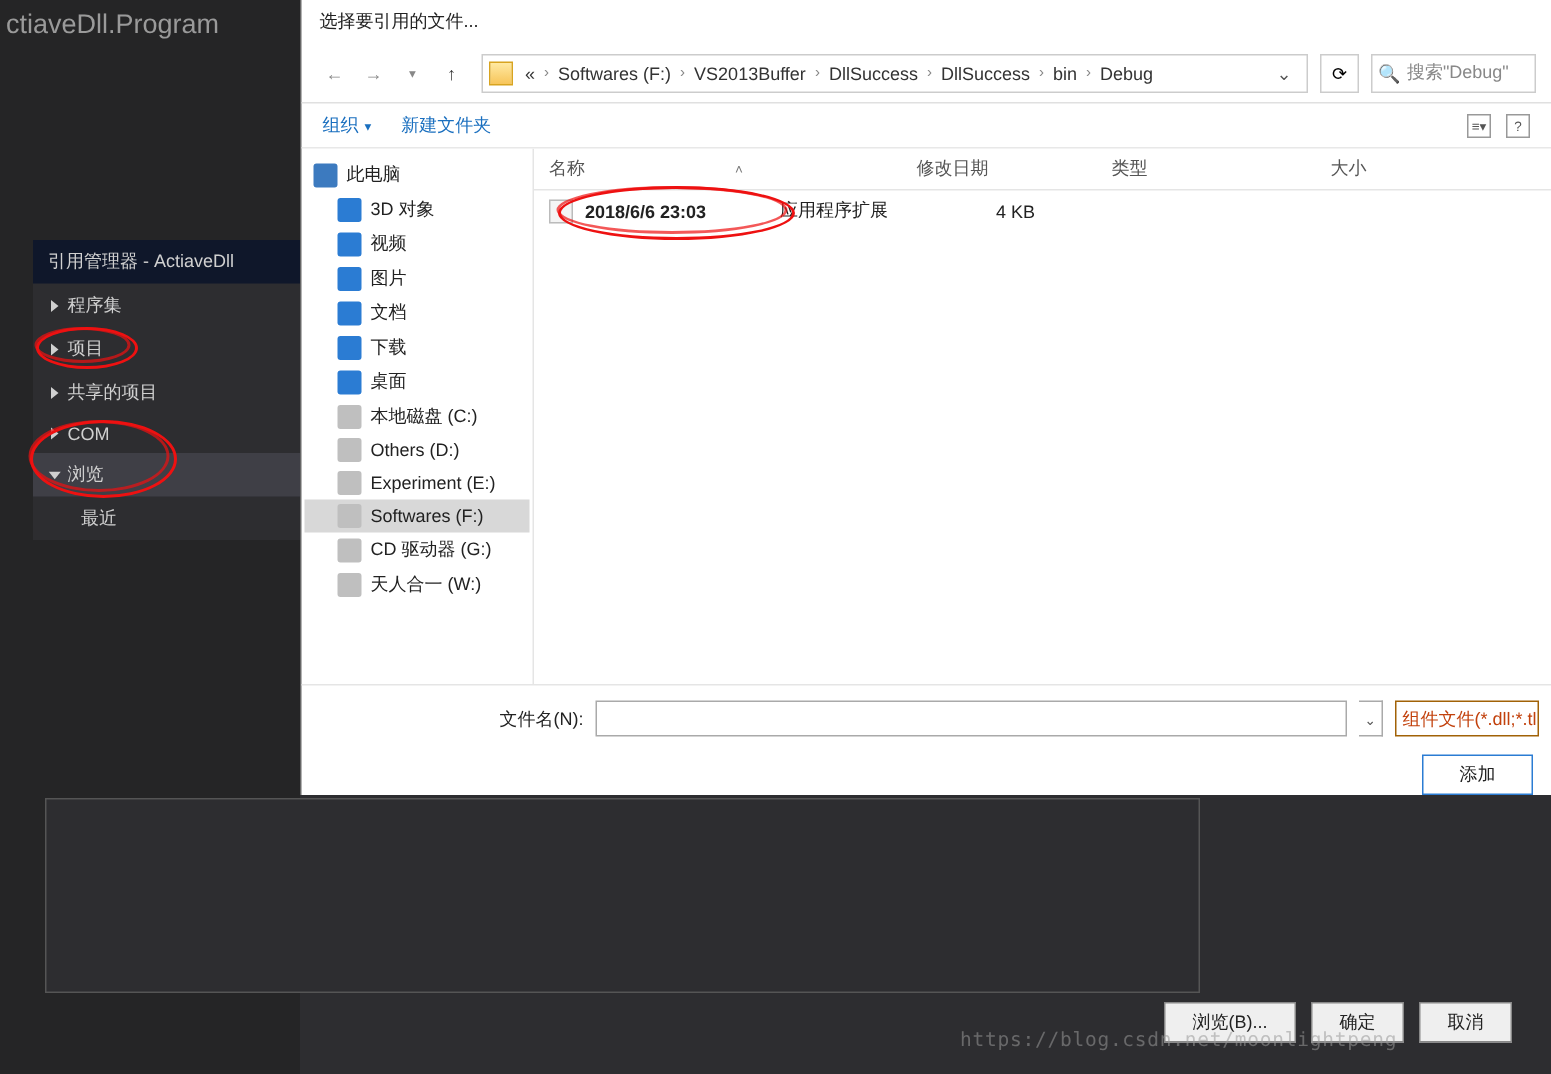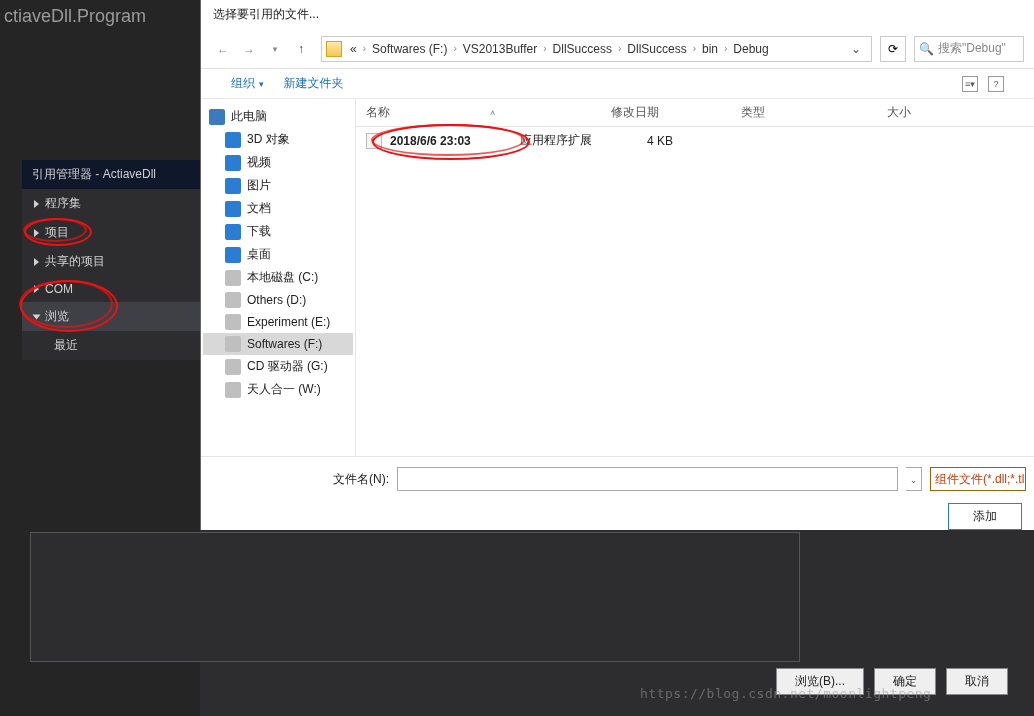--- a/index.html
+++ b/index.html
@@ -25,21 +25,21 @@
   .nav-btn.enabled { color:#333; }
   .crumb-box { flex:1; display:flex; align-items:center; border:1px solid #ccc; height:26px; padding:0 4px; margin:0 6px; background:#fff;}
   .folder-ico { width:16px;height:16px; background:linear-gradient(#ffe9a2,#f7c55a); border:1px solid #d8a420; margin-right:6px; }
   .crumb-item { color:#333; padding:0 2px; cursor:pointer; white-space:nowrap;}
   .crumb-sep { color:#888; padding:0 4px; font-size:10px;}
   .crumb-drop { margin-left:auto; color:#555; padding:0 6px; cursor:pointer;}
   .refresh-btn { width:26px;height:26px; border:1px solid #ccc; display:flex;align-items:center;justify-content:center; cursor:pointer; margin-right:6px;}
   .search-box { width:110px; height:26px; border:1px solid #ccc; display:flex; align-items:center; padding:0 4px; color:#888; gap:4px;}
   .search-ico { font-size:12px; color:#888; }
 
-  .toolbar { display:flex; align-items:center; padding:6px 30px; color:#1a6fbf; gap:20px; border-bottom:1px solid #e8e8e8;}
+  .toolbar { display:flex; align-items:center; padding:6px 14px; color:#1a6fbf; gap:20px; border-bottom:1px solid #e8e8e8;}
   .tool-item { display:flex; align-items:center; gap:4px; cursor:pointer; }
   .toolbar-right { margin-left:auto; display:flex; gap:10px; color:#555;}
   .tiny-ico { width:16px;height:16px; border:1px solid #999; display:flex;align-items:center;justify-content:center; font-size:9px; cursor:pointer;}
 
   .body-area { flex:1; display:flex; overflow:hidden; }
   .tree { width:155px; border-right:1px solid #e5e5e5; padding:6px 2px; overflow:hidden;}
   .tree-root { display:flex; align-items:center; gap:6px; padding:3px 6px; color:#222; }
   .tree-item { display:flex; align-items:center; gap:6px; padding:3px 4px 3px 22px; color:#222; cursor:pointer; white-space:nowrap;}
   .tree-item.sel { background:#d8d8d8; }
   .t-ico { width:16px;height:16px; background:#6ab0e8; flex:0 0 16px; border-radius:2px;}
@@ -53,21 +53,21 @@
   .ch-name { width:245px; display:flex; align-items:center; gap:60px;}
   .ch-date { width:130px;}
   .ch-type { width:110px;}
   .ch-size { width:60px; text-align:right;}
   .sort-arrow { font-size:9px; color:#777; margin-left:40px;}
   .file-row { display:flex; align-items:center; padding:5px 10px; color:#222; cursor:pointer;}
   .file-ico { width:16px;height:16px; border:1px solid #bbb; background:#f4f4f4; margin-right:8px; flex:0 0 16px;}
   .fr-name { width:237px; }
   .fr-date { width:130px;font-weight:bold; }
   .fr-type { width:110px; }
-  .fr-size { width:60px; text-align:center; }
+  .fr-size { width:60px; text-align:right; }
 
   .fname-row { display:flex; align-items:center; padding:10px 8px 4px 8px; gap:8px; border-top:1px solid #e5e5e5;}
   .fname-label { width:180px; text-align:right; color:#222; }
   .fname-input { flex:1; height:24px; border:1px solid #aaa; padding:0 4px; }
   .fname-drop { width:16px; text-align:center; font-size:9px; color:#555; border:1px solid #aaa; border-left:none; height:24px; line-height:24px; cursor:pointer;}
   .filter-box { width:96px; height:24px; border:1px solid #a16207; padding:0 4px; display:flex; align-items:center; color:#c2410c; overflow:hidden; white-space:nowrap;}
   .dlg-btn-row { display:flex; justify-content:flex-end; padding:8px 12px 0 12px; gap:0;}
   .dlg-btn { padding:4px 24px; border:1px solid #2b7cd3; background:#fff; cursor:pointer; color:#222;}
   
   .vs-bottom-btns { position:absolute; left:200px; top:668px; width:834px; display:flex; justify-content:flex-end; gap:10px; padding-right:26px;}

